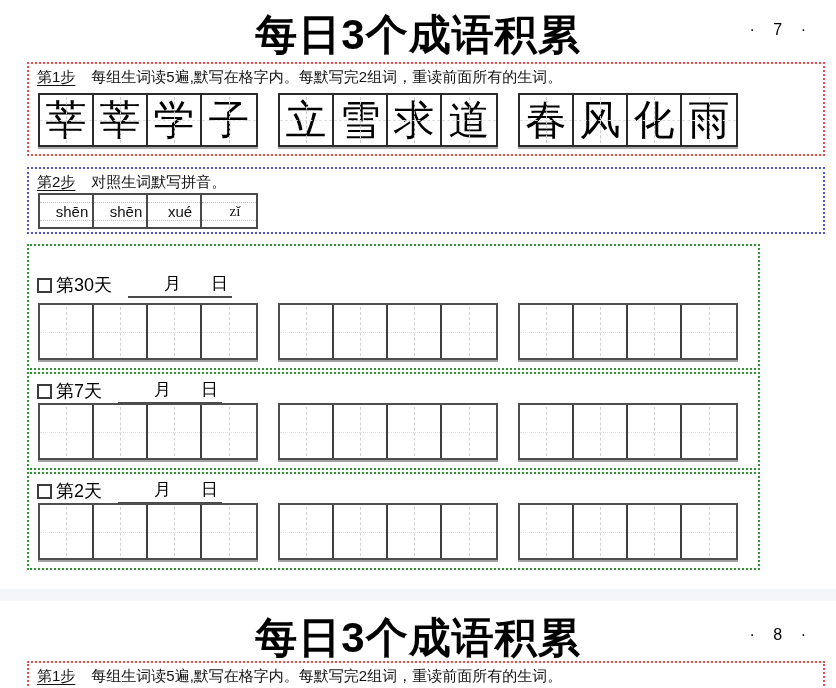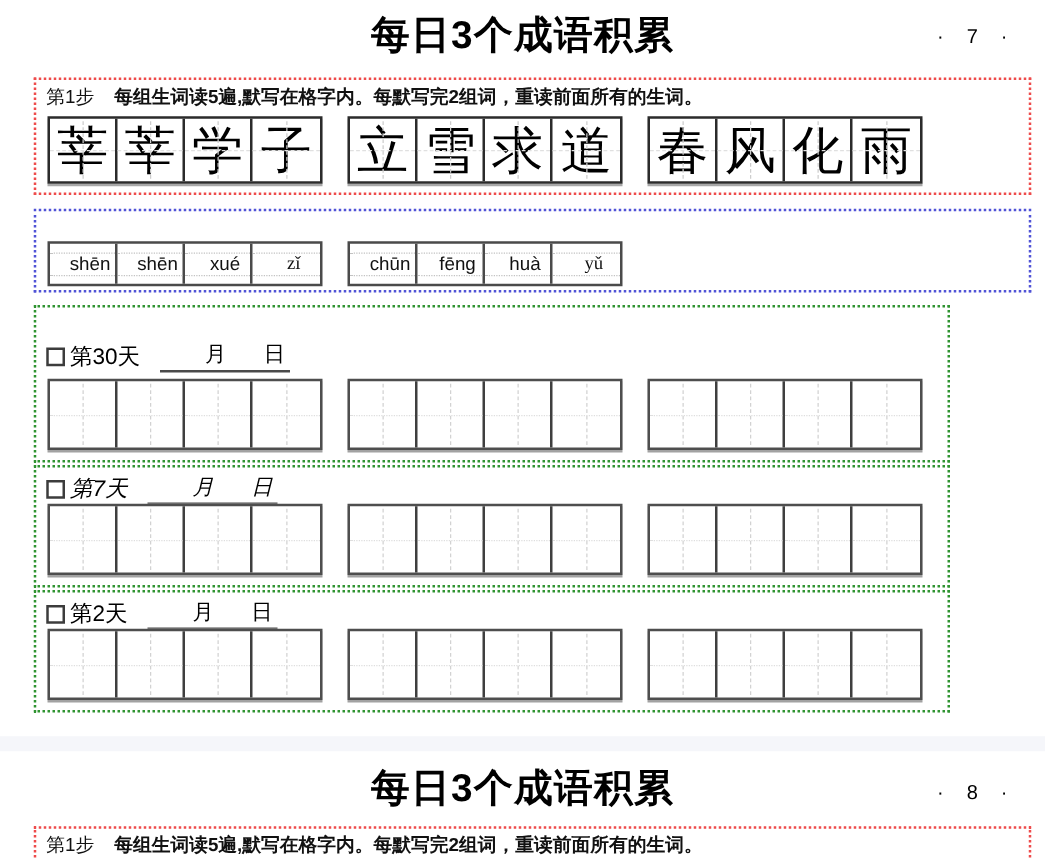--- a/index.html
+++ b/index.html
@@ -3,35 +3,35 @@
 <meta charset="utf-8">
 <style>
   * { margin:0; padding:0; box-sizing:border-box; }
   html,body { background:#ffffff; }
   .screen {
     position:relative; width:836px; height:688px; overflow:hidden;
     background:#ffffff; font-family:"Liberation Sans", sans-serif; color:#111;
   }
   .page-title {
     position:absolute; left:0; width:836px; text-align:center;
-    font-size:31px; font-weight:700; letter-spacing:1px; color:#000;
+    font-size:42px; font-weight:700; letter-spacing:1px; color:#000;
     font-family:"Liberation Sans", sans-serif;
   }
   .page-num {
     position:absolute; right:30px; font-size:16px; color:#000; word-spacing:14px;
     white-space:nowrap;
   }
   
   .box { position:absolute; left:27px; background:#fff; }
   .box.red   { border:2px dotted #ee4b4b; width:798px; }
   .box.blue  { border:2px dotted #5053d6; width:798px; }
   .box.green { border:2px dotted #2f9331; width:733px; }
   .instr { position:absolute; left:8px; top:4px; font-size:15px; white-space:nowrap; color:#111; }
-  .step-label { text-underline-offset:3px; font-weight:400; }
-  .instr-text { margin-left:16px;font-weight:bold; }
+  .step-label { text-decoration:underline; text-underline-offset:3px; font-weight:400; }
+  .instr-text { margin-left:16px; }
   
   .row { position:absolute; left:9px; display:flex; gap:20px; }
   .cgroup { display:flex; border:2px solid #2b2b2b; box-shadow:0 2px 0 #a8a8a8; background:#fff; }
   .ccell {
     position:relative; width:54px; height:50px; border-right:2px solid #2b2b2b;
     display:flex; align-items:center; justify-content:center;
     font-size:41px; line-height:1; color:#000;
     font-family:"DejaVu Serif","Liberation Serif",serif;
   }
   .ccell:last-child { border-right:none; }
@@ -89,32 +89,29 @@
       <div class="cgroup">
         <div class="ccell">春</div>
         <div class="ccell">风</div>
         <div class="ccell">化</div>
         <div class="ccell">雨</div>
       </div>
     </div>
   </div>
 
   <div class="box blue" style="top:167px; height:67px;">
+    <div class="instr">
+      <span class="step-label">第2步</span><span class="instr-text">对照生词默写拼音。</span>
+    </div>
     <div class="row" style="top:24px;">
       <div class="pgroup">
         <div class="pcell">shēn</div>
         <div class="pcell">shēn</div>
         <div class="pcell">xué</div>
         <div class="pcell">zǐ</div>
-      </div>
-      <div class="pgroup">
-        <div class="pcell">chūn</div>
-        <div class="pcell">fēng</div>
-        <div class="pcell">huà</div>
-        <div class="pcell">yǔ</div>
       </div>
     </div>
   </div>
 
   <div class="box green" style="top:244px; height:126px;">
     <div class="day-line" style="top:26px;">
       <span class="chk"></span>
       <span>第30天</span>
       <span class="dateline">
           <span class="dl-sp1"></span>
@@ -139,21 +136,21 @@
         </div>
       <div class="egroup">
           <div class="ecell"></div>
           <div class="ecell"></div>
           <div class="ecell"></div>
           <div class="ecell"></div>
         </div>
     </div>
   </div>
 
-  <div class="box green" style="top:372px; height:98px;font-style:italic;">
+  <div class="box green" style="top:372px; height:98px;">
     <div class="day-line" style="top:4px;">
       <span class="chk"></span>
       <span>第7天</span>
       <span class="dateline">
           <span class="dl-sp1"></span>
           <span>月</span>
           <span class="dl-sp2"></span>
           <span>日</span>
           <span class="dl-end"></span>
         </span>

